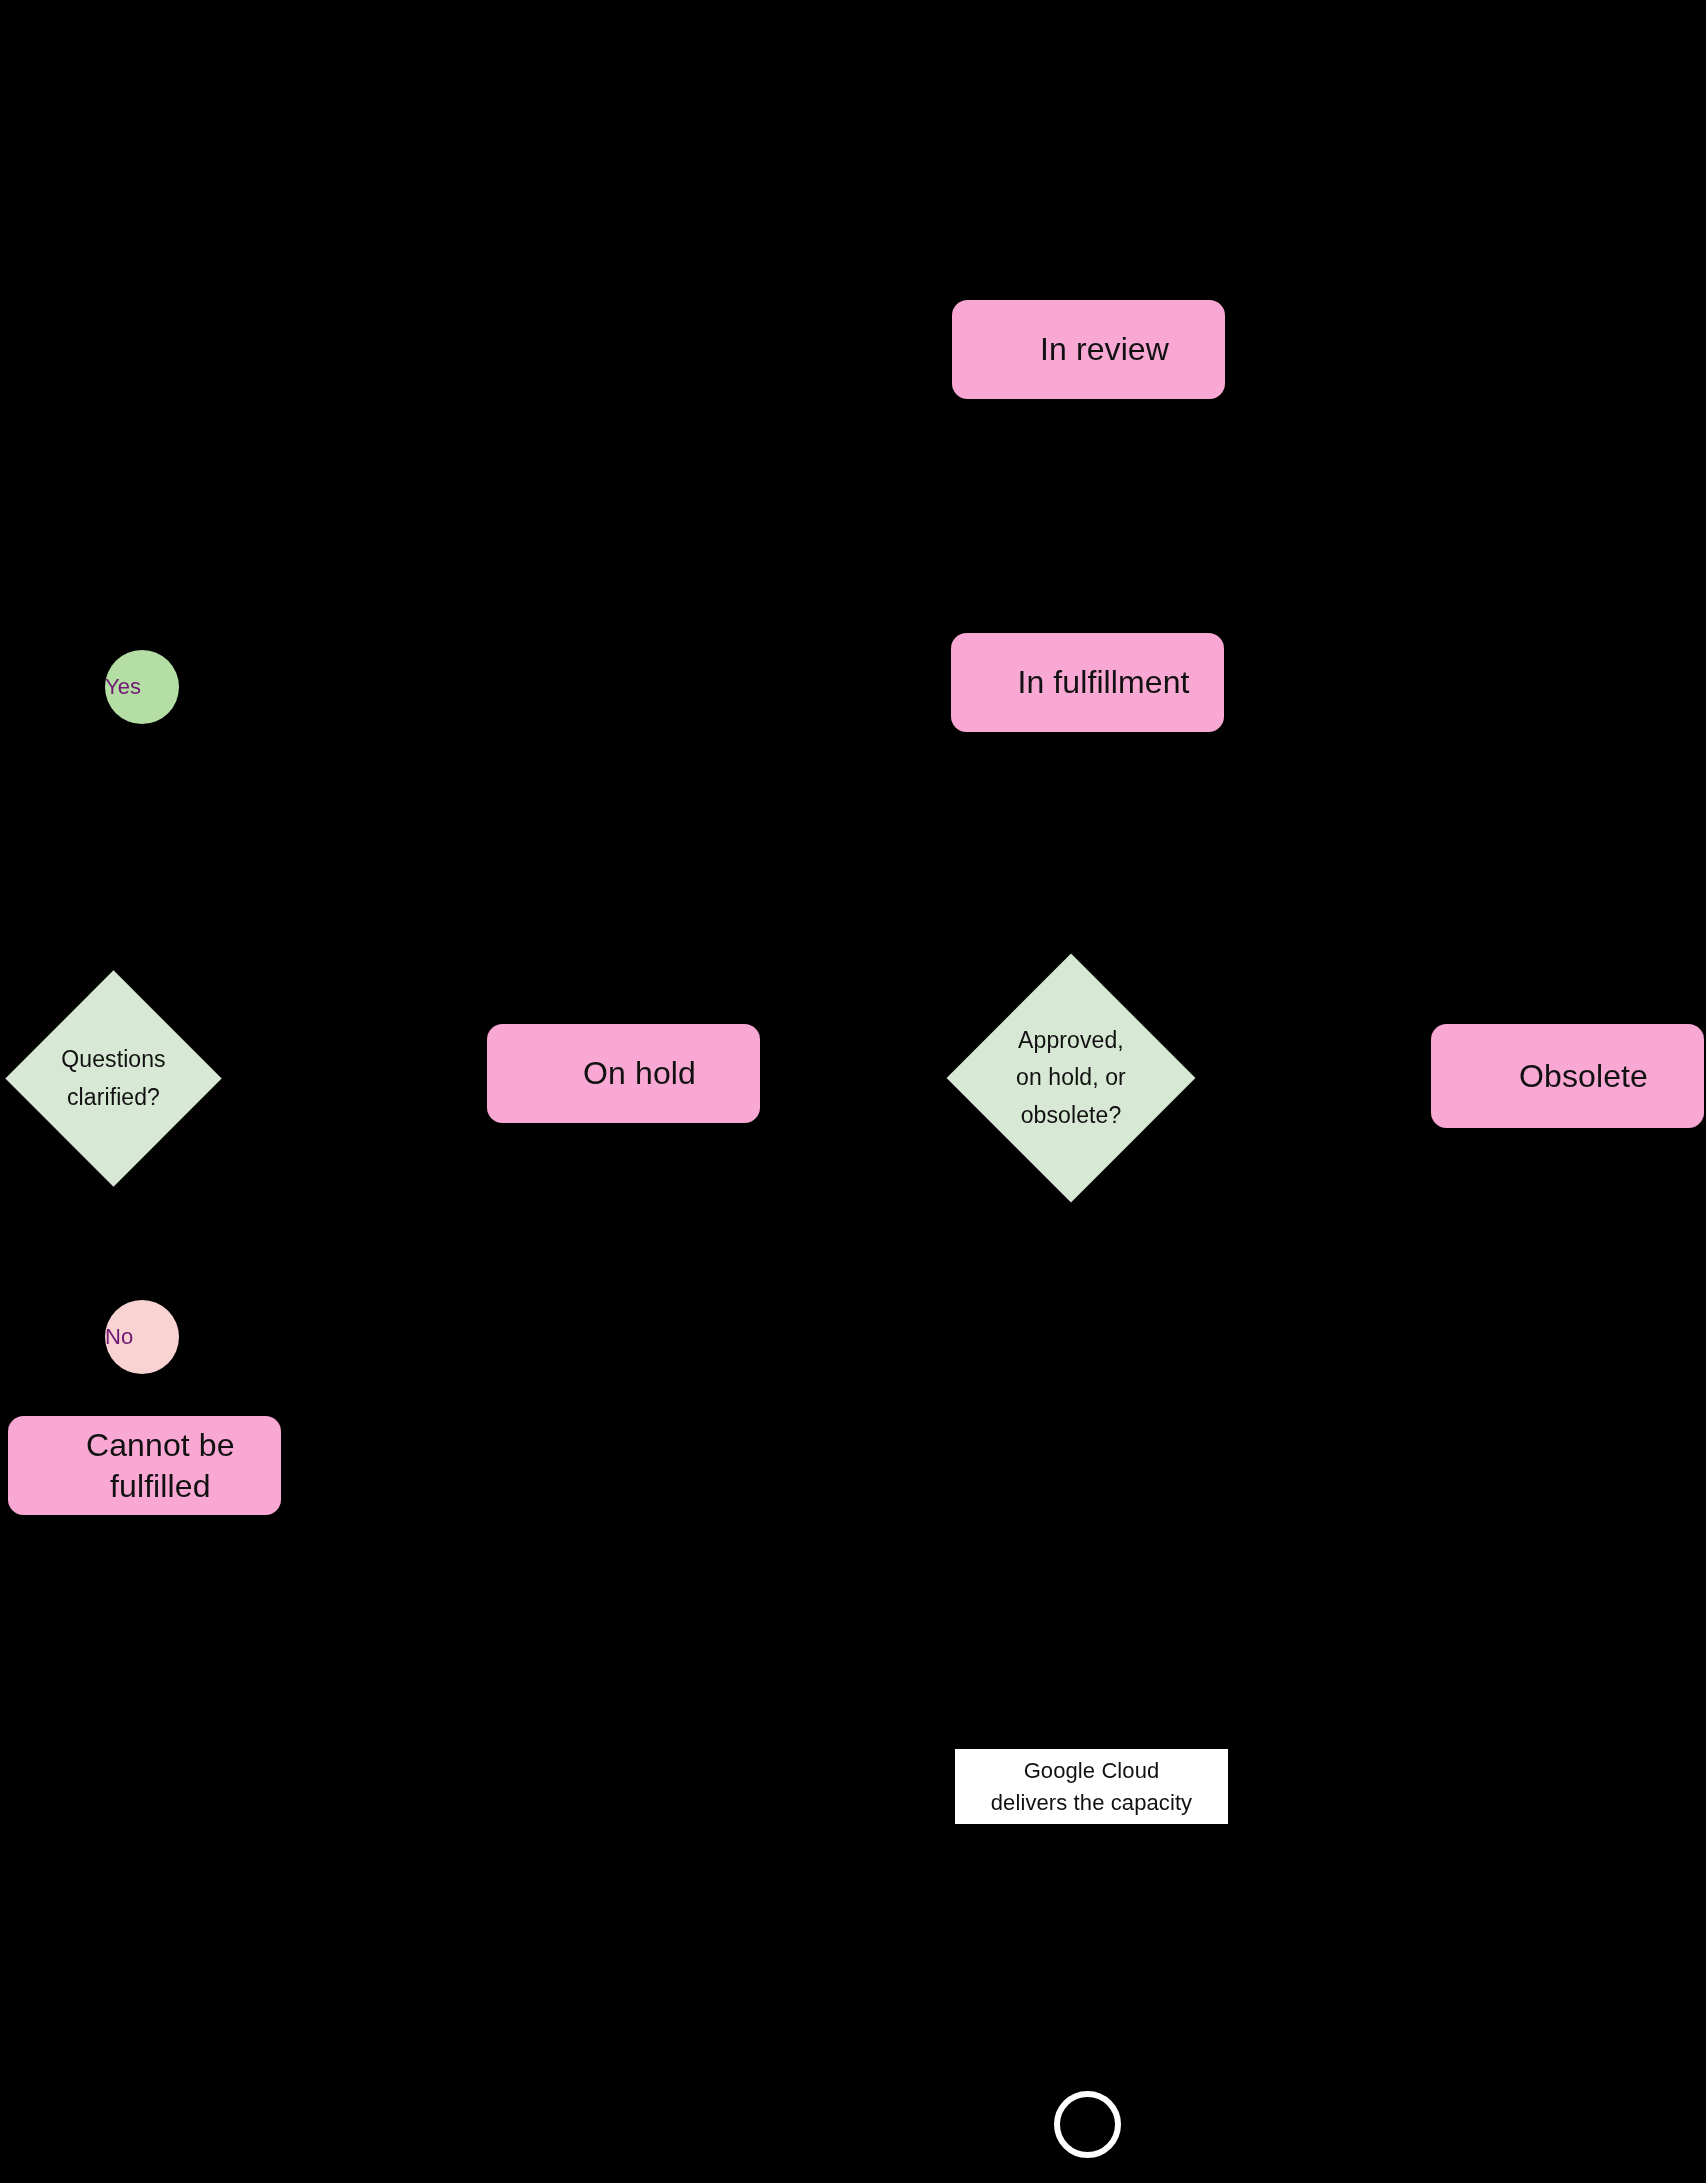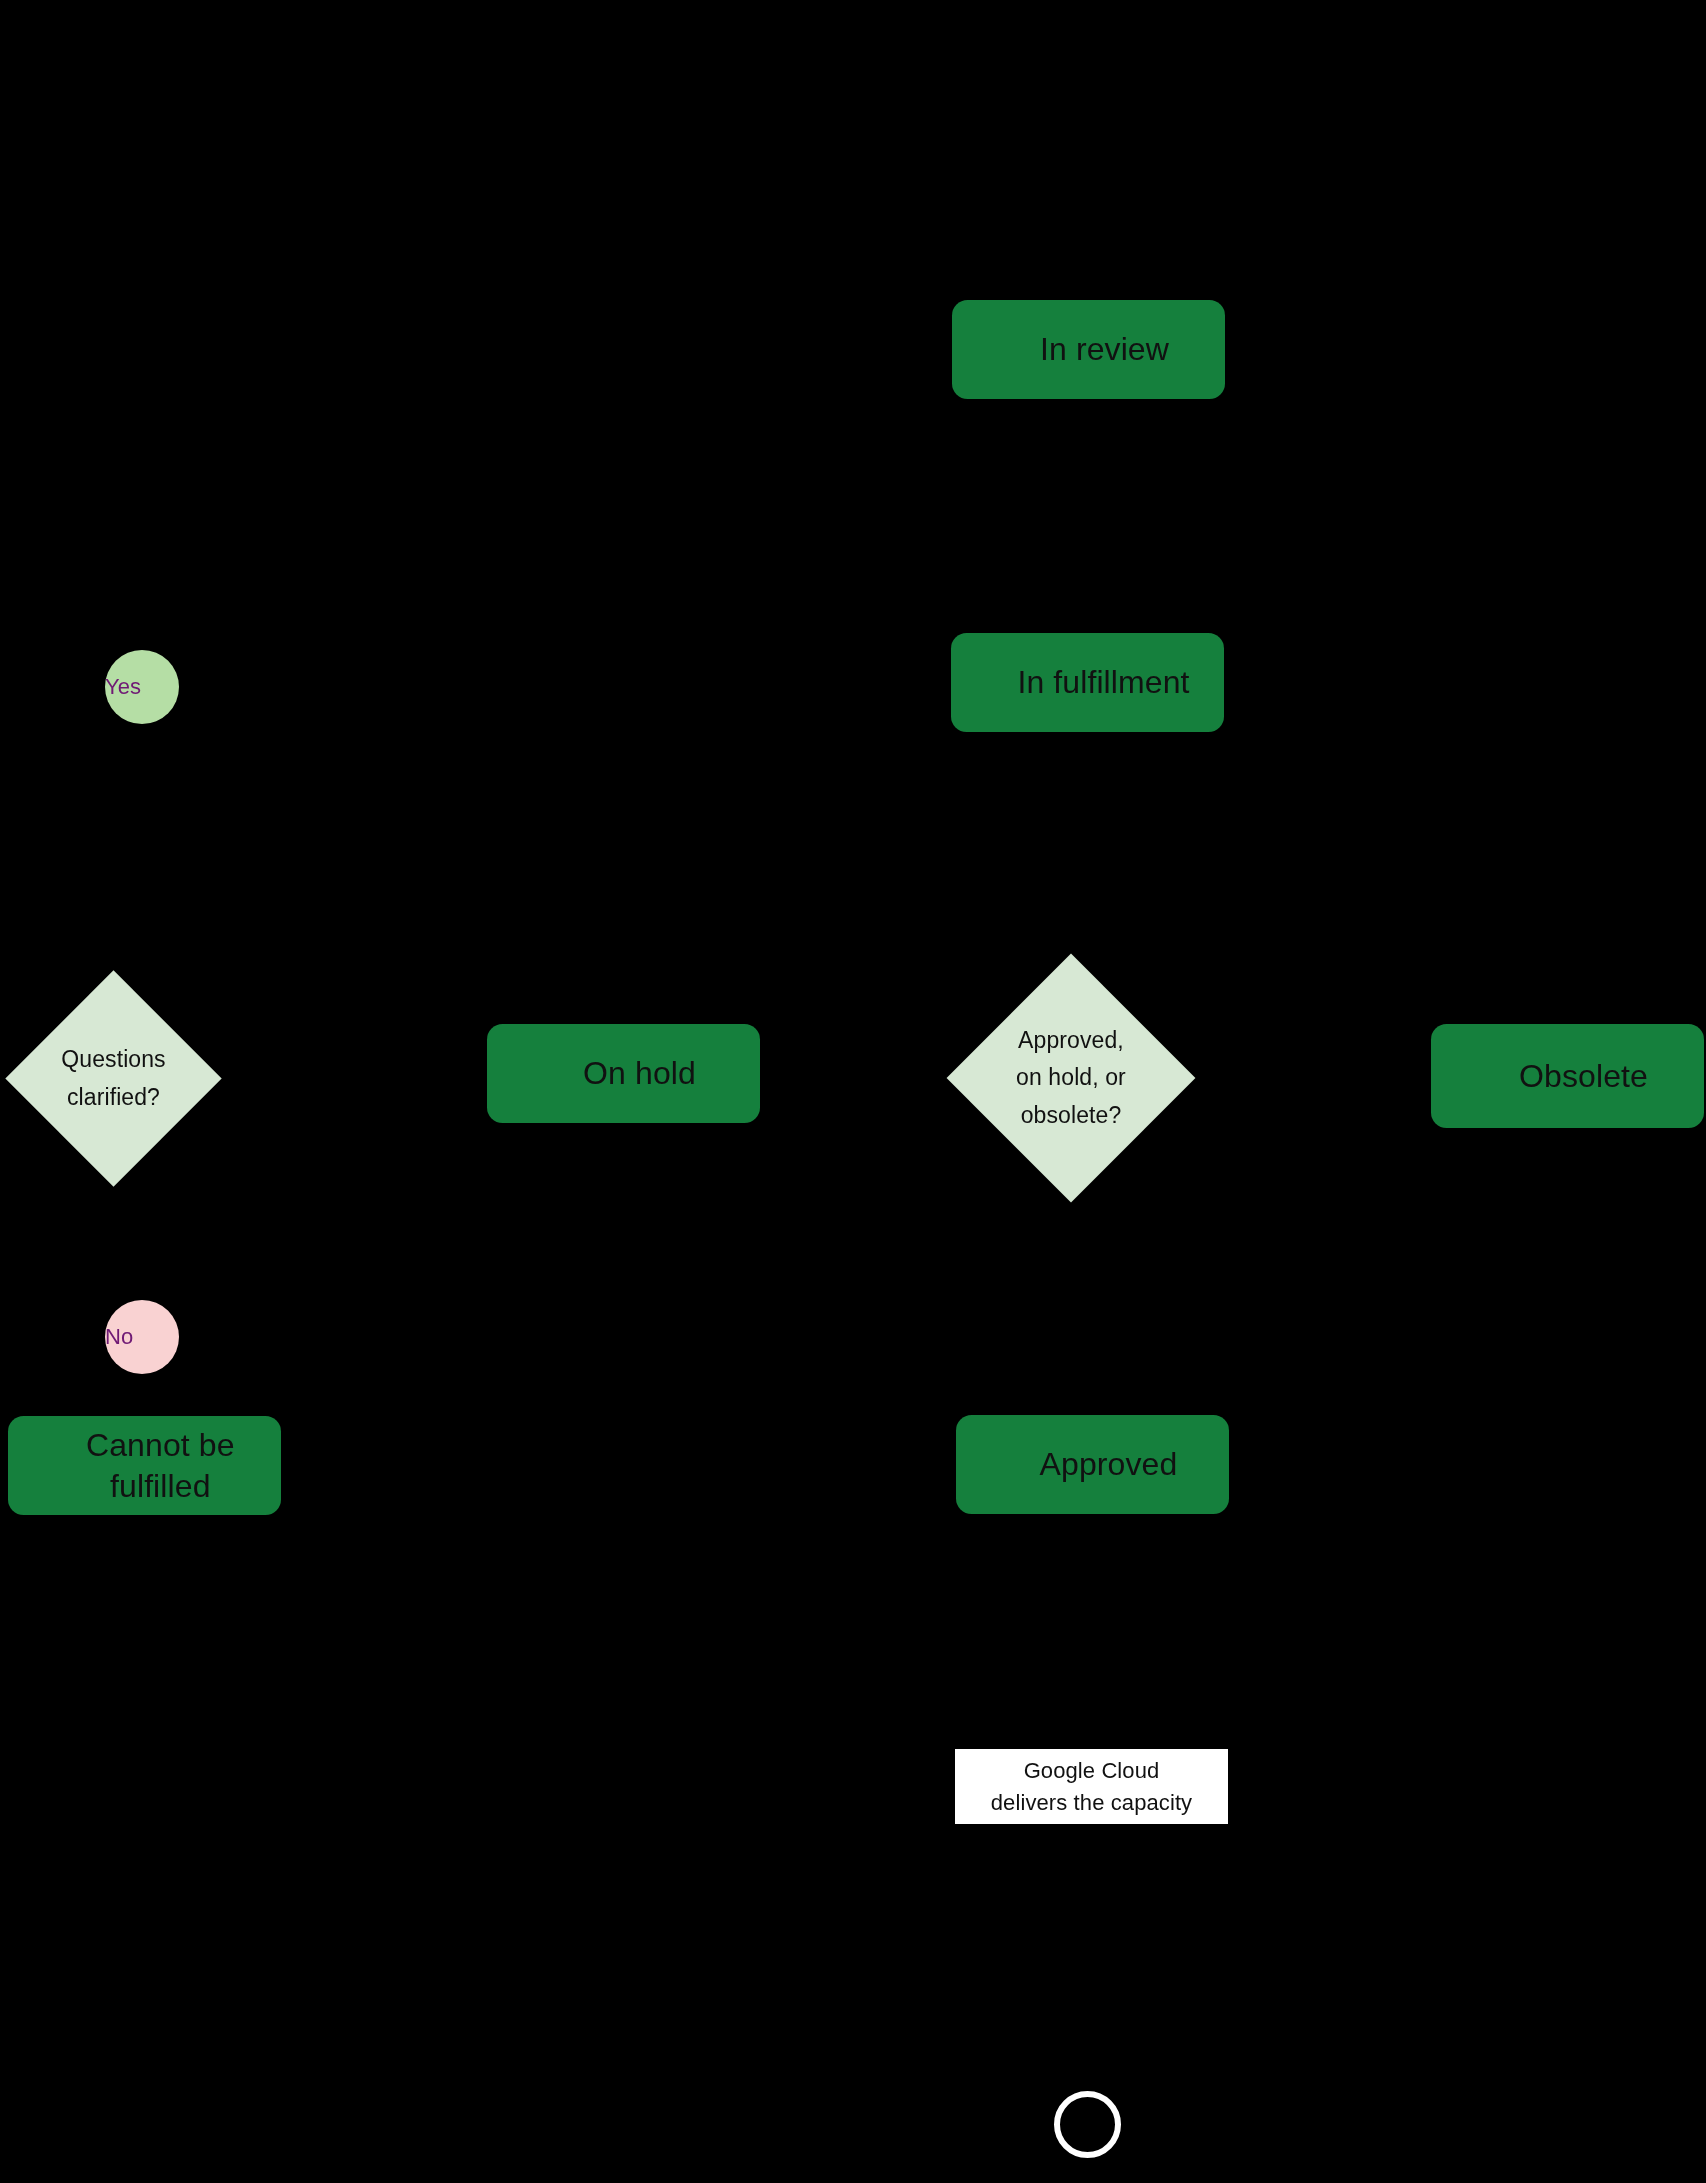--- a/index.html
+++ b/index.html
@@ -28,21 +28,21 @@
     letter-spacing: 0.1px;
   }
   .node .label {
     display: block;
     width: 100%;
     white-space: pre-line;
   }
 
   
   .state-box {
-    background: #15803d;
+    background: #f9a8d4;
     border-radius: 15.6px;
     font-size: 32px;
     padding-left: 32px;
   }
 
   
   .plain-box {
     background: #ffffff;
     border-radius: 0;
     font-size: 22px;
@@ -135,23 +135,20 @@
 
   <div class="pill pill-no" style="left:105px; top:1300px; width:74px; height:74px;">
     <span>No</span>
   </div>
 
   <div class="node state-box" style="left:7.8px; top:1416px; width:273px; height:99px;">
     <span class="label">Cannot be
 fulfilled</span>
   </div>
 
-  <div class="node state-box" style="left:956px; top:1415px; width:273px; height:99px;">
-    <span class="label">Approved</span>
-  </div>
 
   <div class="node plain-box" style="left:955px; top:1749px; width:273px; height:75px;">
     <span class="label">Google Cloud
 delivers the capacity</span>
   </div>
 
   <div class="terminator" style="left:1054px; top:2091px; width:67px; height:67px;"></div>
 
 </div>
 

